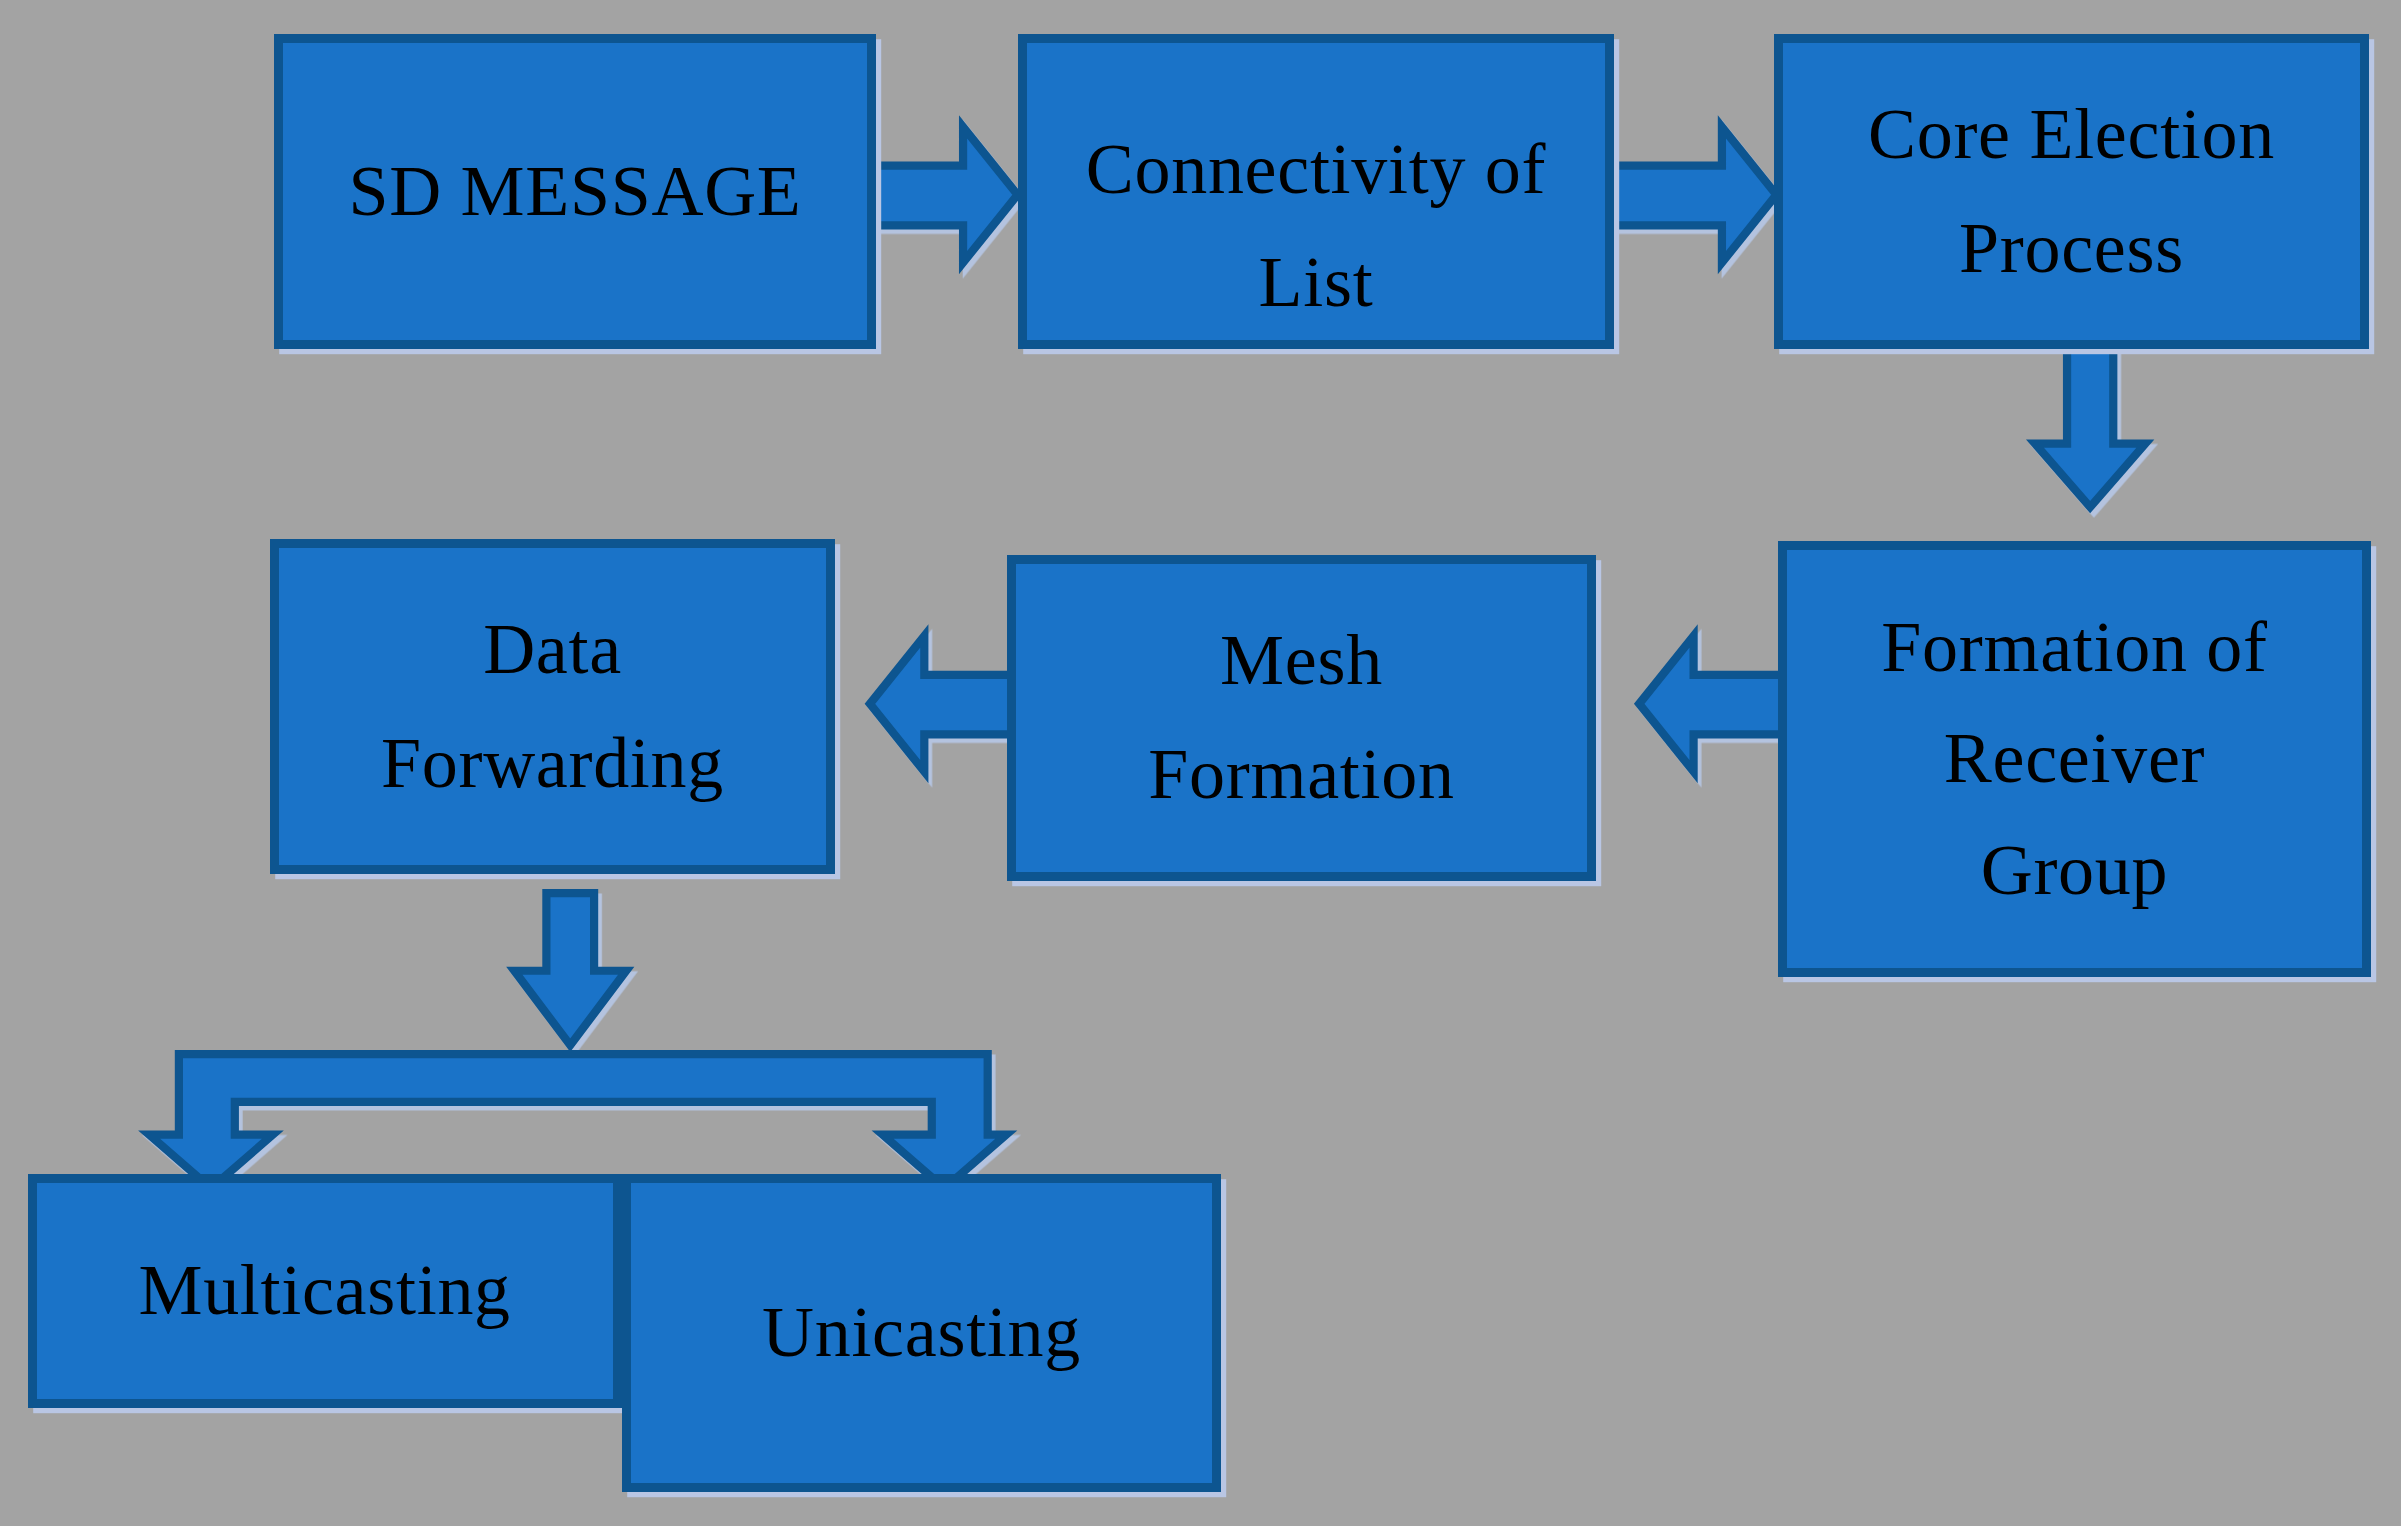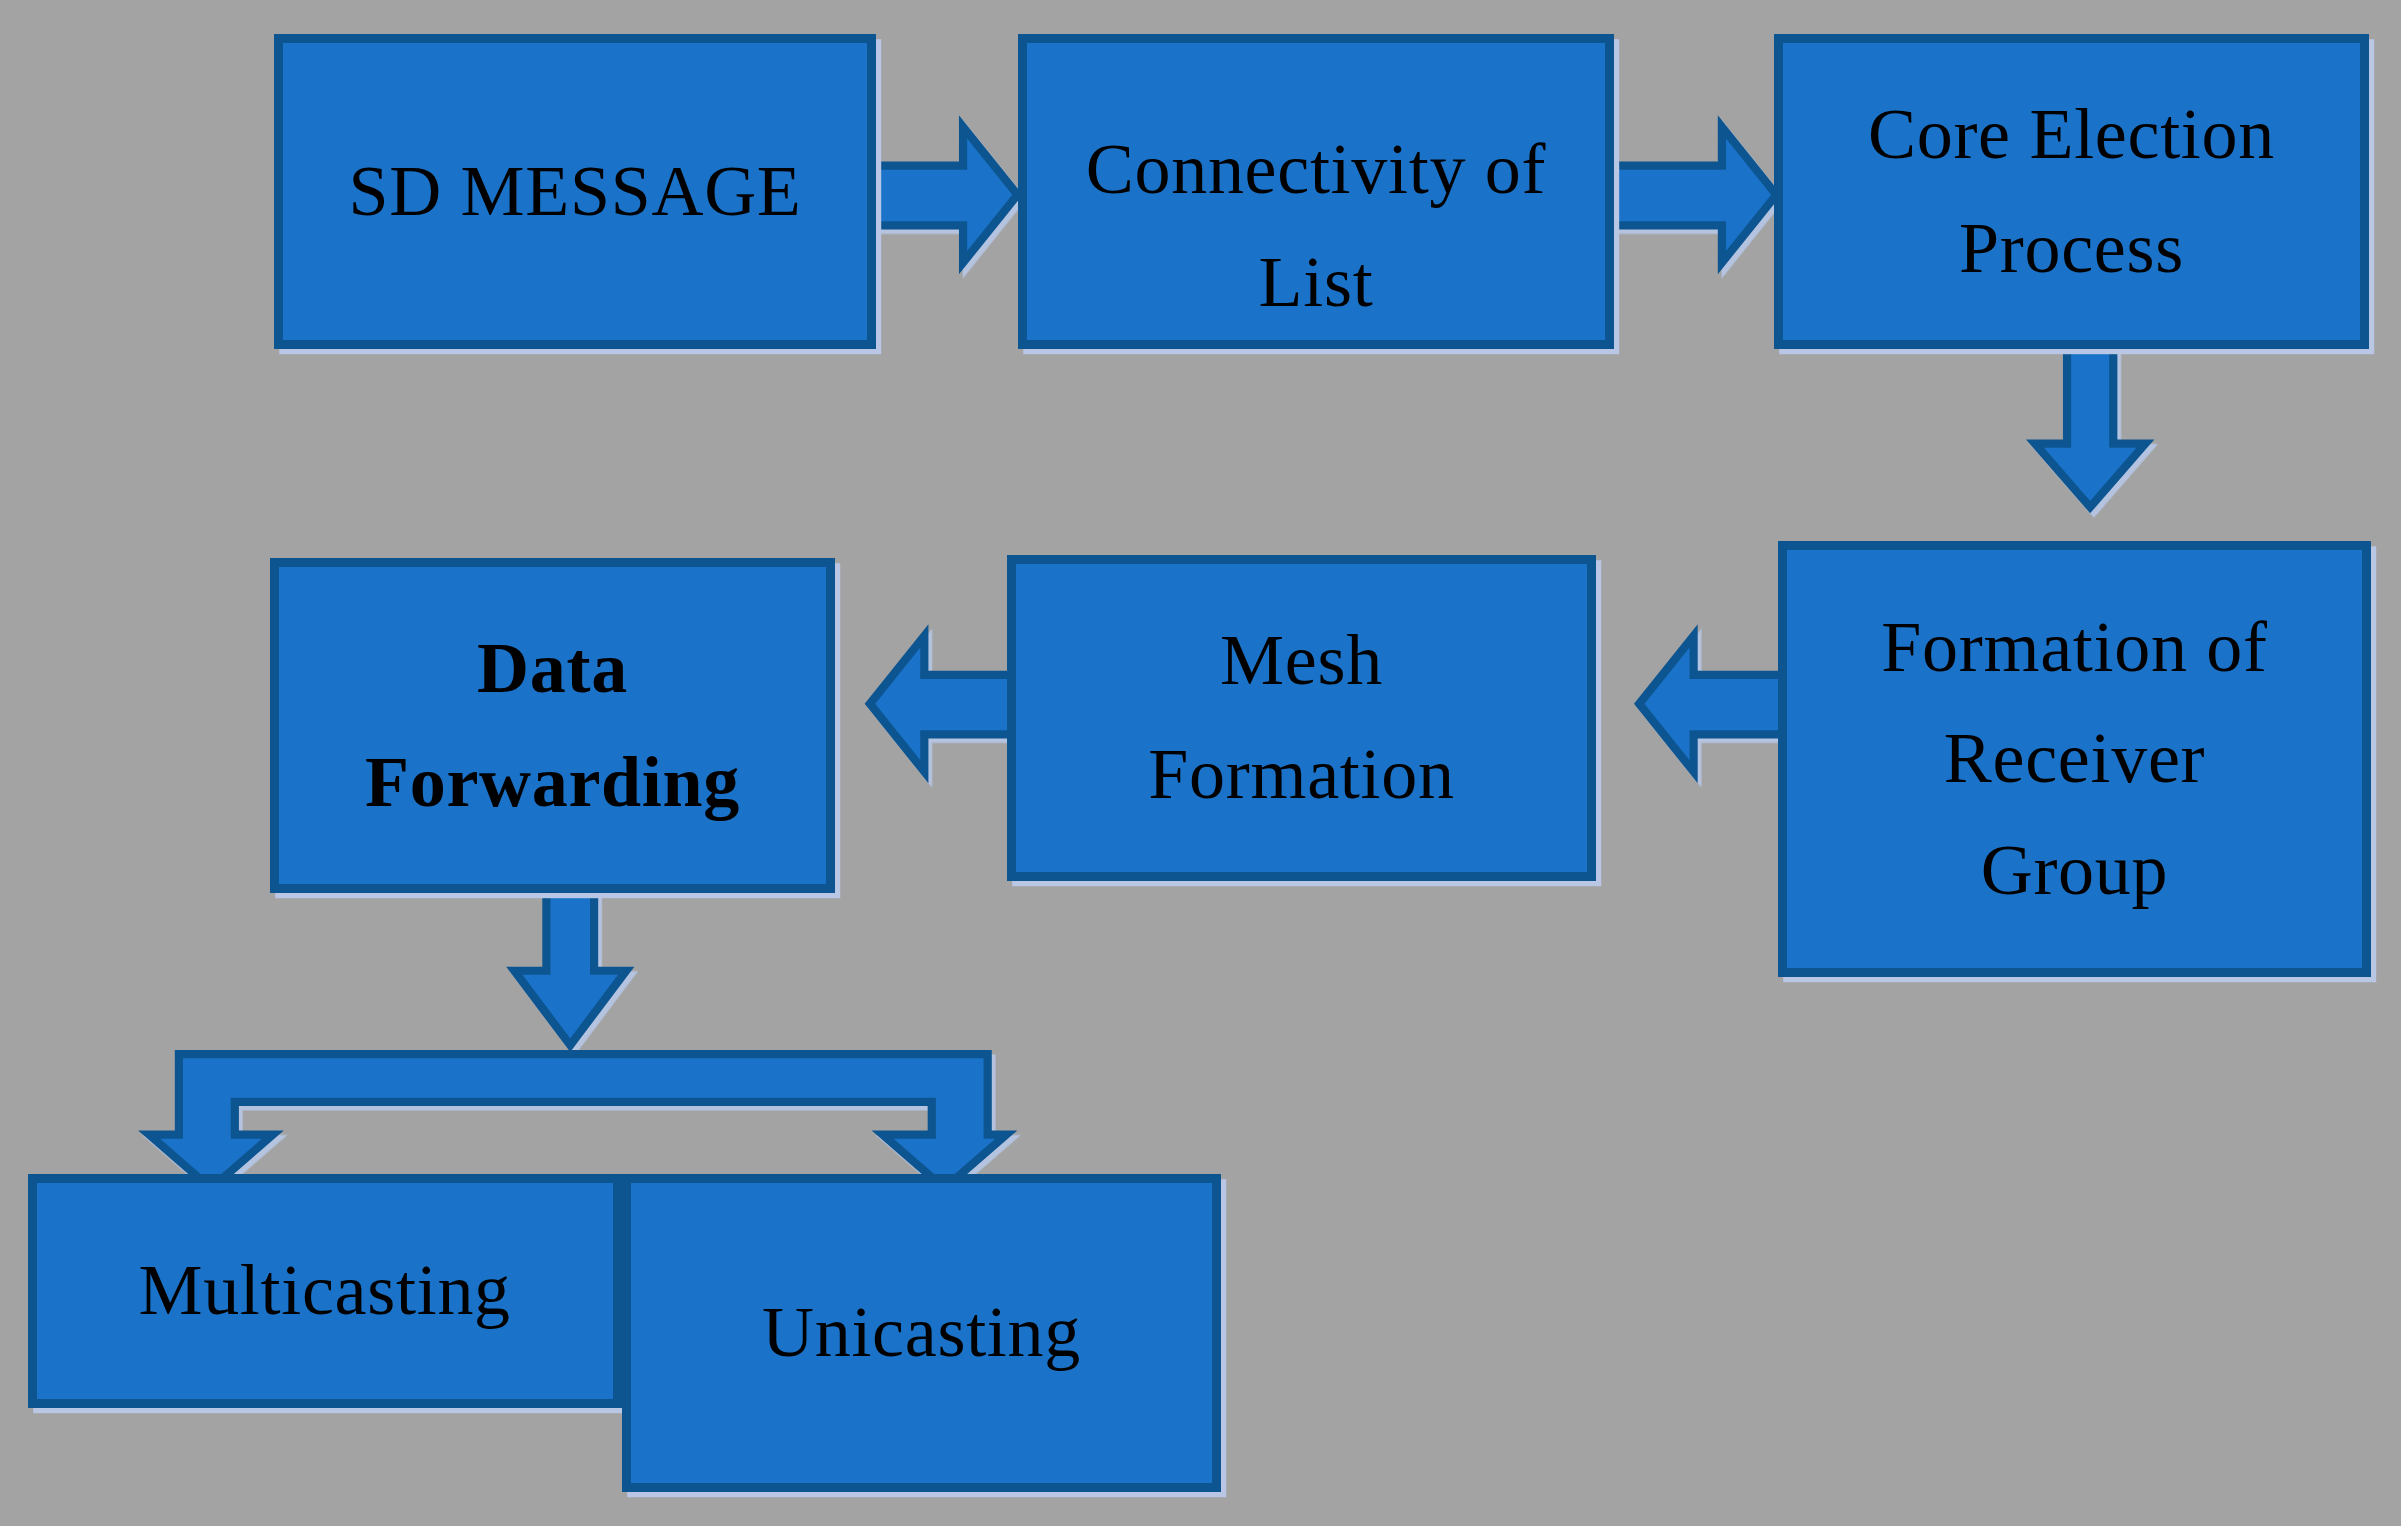--- a/index.html
+++ b/index.html
@@ -47,21 +47,21 @@
   .node .label {
     white-space: pre-line;
   }
   
   #node-sd-message            { left: 274px;  top: 34px;   width: 602px; height: 315px; }
   #node-connectivity-of-list  { left: 1018px; top: 34px;   width: 596px; height: 315px; align-items: flex-end; }
   #node-core-election-process { left: 1774px; top: 34px;   width: 595px; height: 315px; }
   
   #node-formation-receiver    { left: 1778px; top: 541px;  width: 593px; height: 436px; line-height: 1.55; }
   #node-mesh-formation        { left: 1007px; top: 555px;  width: 589px; height: 326px; }
-  #node-data-forwarding       { left: 270px;  top: 558px;  width: 565px; height: 335px; font-weight: bold; }
+  #node-data-forwarding       { left: 270px;  top: 539px;  width: 565px; height: 335px; }
   
   #node-multicasting          { left: 27.6px;   top: 1174px; width: 594px; height: 234px; }
   #node-unicasting            { left: 622px;  top: 1174px; width: 599px; height: 318px; }
 </style>
 </head>
 <body>
 
 <div id="canvas">
 
   <svg id="arrow-layer" viewBox="0 0 3221 2048" xmlns="http://www.w3.org/2000/svg">

